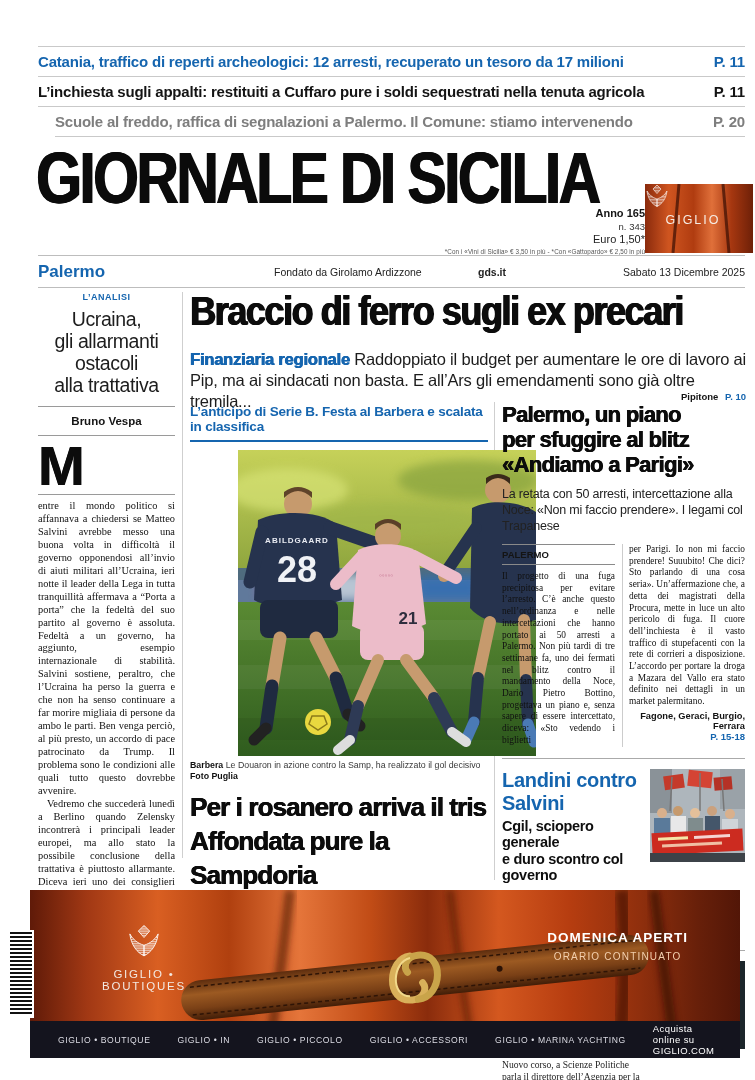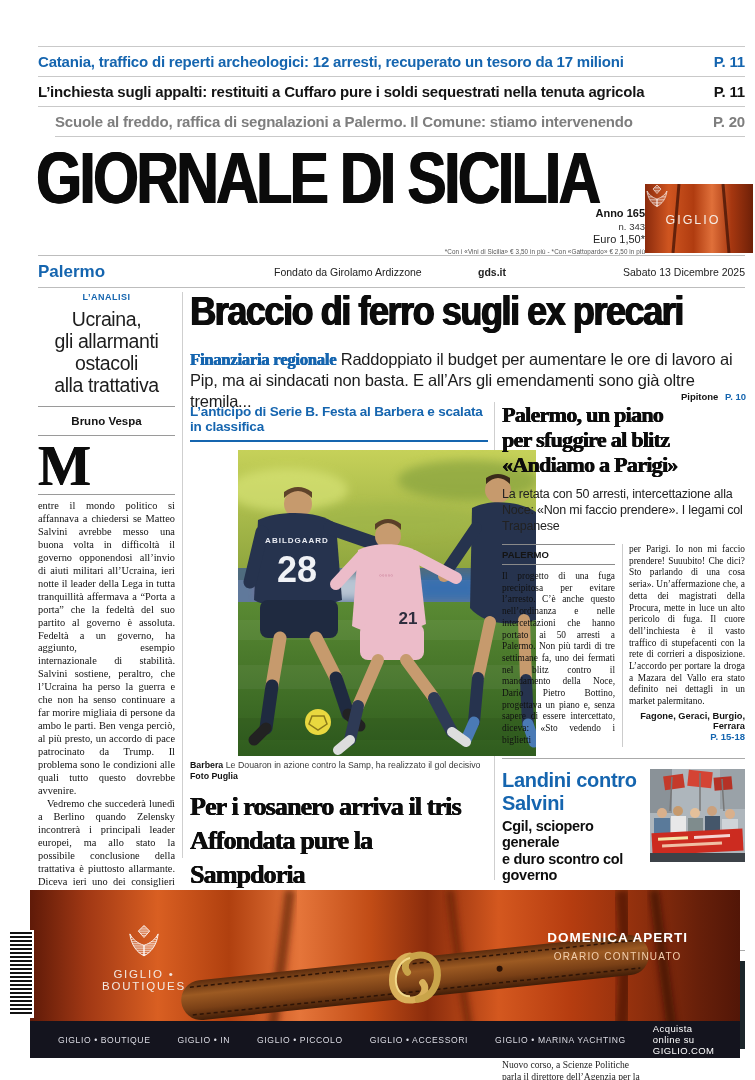--- a/index.html
+++ b/index.html
@@ -1,18 +1,18 @@
 <!DOCTYPE html>
 <html lang="it"><head>
 <meta charset="utf-8">
 <style>
   html,body{margin:0;padding:0;background:#e9e9e9;}
   .page{position:relative;width:755px;height:1080px;background:#fff;margin:0 auto;
         font-family:"Liberation Sans",sans-serif;color:#141414;overflow:hidden;}
-  .fat{text-shadow:.5px 0 0 currentColor,-.25px 0 0 currentColor;font-family:Liberation Serif, serif;}
+  .fat{text-shadow:.5px 0 0 currentColor,-.25px 0 0 currentColor;}
   .fat2{text-shadow:1px 0 0 currentColor,-.5px 0 0 currentColor;}
   .blue{color:#1565af;}
   .pre{white-space:pre-line;}
 
   
   .topnews{position:absolute;left:38px;top:46px;width:707px;border-top:1px solid #c9c9c9;}
   .tn-row{display:flex;justify-content:space-between;align-items:center;height:29px;
           border-bottom:1px solid #c9c9c9;font-size:15px;font-weight:700;letter-spacing:-.2px;}
   .tn-blue{color:#1565af;} .tn-black{color:#141414;} .tn-gray{color:#7e7e7e;margin-left:17px;}
   .tn-page{font-weight:700;}

